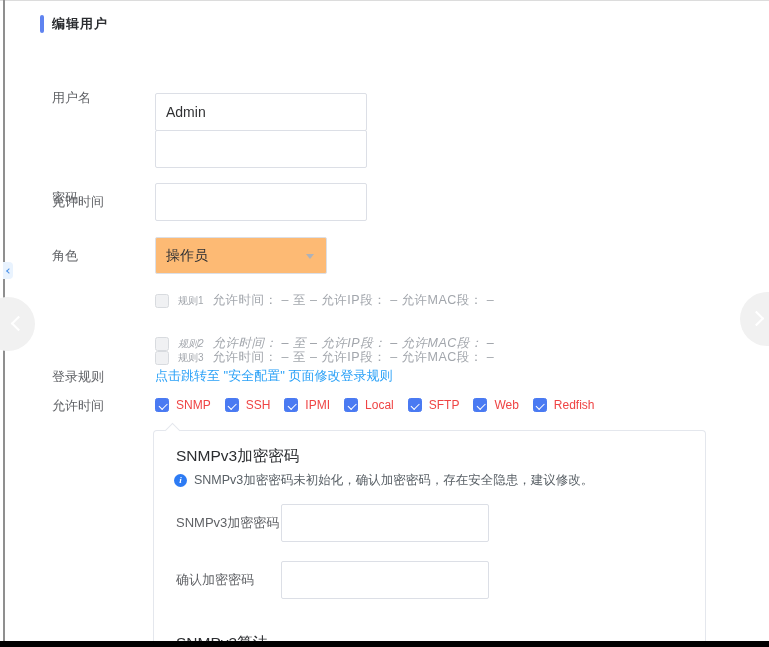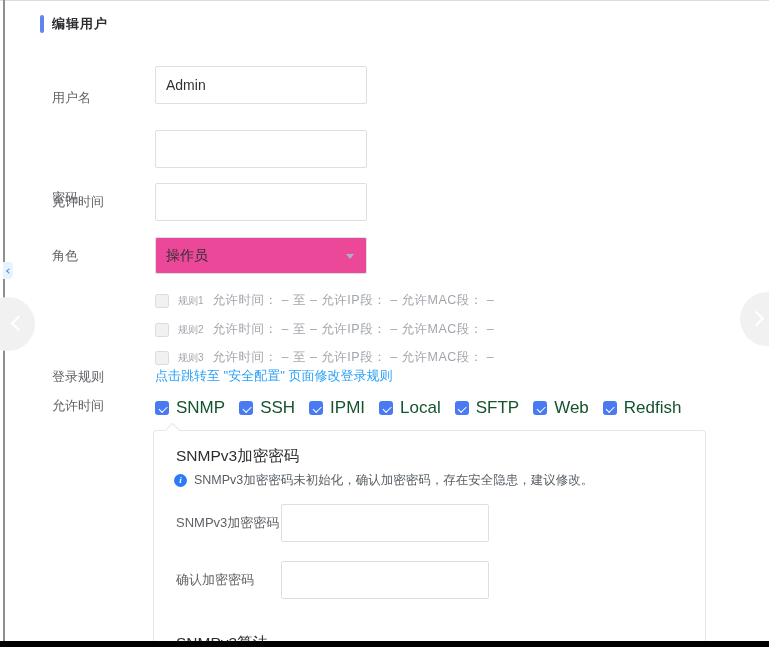--- a/index.html
+++ b/index.html
@@ -30,58 +30,58 @@
   #lbl-rules    { top:321px;margin-top:48px; }
   #lbl-ifaces   { top:398px; }
 
   
   .txt {
     position:absolute; left:155px; width:212px; height:38px;
     border:1px solid #dcdfe6; border-radius:2px; background:#fff;
     font-size:14px; color:#303133; padding:0 10px; outline:none;
     font-family:"Liberation Sans","DejaVu Sans",sans-serif;
   }
-  #in-username { top:66px; }
+  #in-username { top:93px; }
   #in-password { top:130px; }
   #in-confirm  { top:183px; }
 
   
   .select {
-    position:absolute; left:155px; top:237px; width:212px; height:37px;
-    border:1px solid #dcdfe6; border-radius:2px; background:#ec4899;
+    position:absolute; left:155px; top:237px; width:172px; height:37px;
+    border:1px solid #dcdfe6; border-radius:2px; background:#fdba74;
     display:flex; align-items:center; padding:0 10px; cursor:pointer;
   }
   .select-value { font-size:14px; color:#2d2f33; }
   .select-caret {
     position:absolute; right:12px; top:50%; margin-top:-2px;
     width:0; height:0; border-left:4.5px solid transparent;
     border-right:4.5px solid transparent; border-top:5px solid #aeb2b9;
   }
 
   
   .cb { position:relative; width:14px; height:14px; border-radius:2.5px; flex:0 0 14px; }
   .cb.checked { background:#4a7af2; border:1px solid #4a7af2; }
   .cb.checked::after {
     content:""; position:absolute; left:2.5px; top:3.5px; width:7px; height:3.5px;
     border-left:1.7px solid #fff; border-bottom:1.7px solid #fff; transform:rotate(-45deg);
   }
   .cb.unchecked { background:#f0f1f3; border:1px solid #d8dbdf; }
 
   
   .rule-row { position:absolute; left:155px; display:flex; align-items:center; height:15px; }
-  #rule-row-1 { top:293px; } #rule-row-2 { top:322px; } #rule-row-3 { top:350px;text-align:center; }
+  #rule-row-1 { top:293px; } #rule-row-2 { top:336px;font-style:italic; } #rule-row-3 { top:350px;text-align:center; }
   .rule-row .cb { margin-right:9px; }
   .rule-name { font-size:10px; color:#a2a6ac; margin-right:9px; white-space:nowrap; }
   .rule-detail { font-size:12.5px; color:#a2a6ac; white-space:nowrap; letter-spacing:0.5px; }
   .rules-link { position:absolute; left:155px; top:367px; font-size:13px; color:#2aa1f7; cursor:pointer; white-space:nowrap; text-decoration:none; }
 
   
   .iface-row { position:absolute; left:155px; top:398px; display:flex; align-items:center; gap:14px; }
   .iface-item { display:flex; align-items:center; gap:7px; cursor:pointer; }
-  .iface-label { font-size:17px; color:#14532d; white-space:nowrap; }
+  .iface-label { font-size:12px; color:#ef4444; white-space:nowrap; }
 
   
   .panel {
     position:absolute; left:153px; top:430px; width:553px; height:230px;
     border:1px solid #e4e7ed; border-bottom:none; border-radius:4px 4px 0 0; background:#fff;
   }
   .panel-caret {
     position:absolute; left:13px; top:-6.5px; width:11px; height:11px;
     background:#fff; border-left:1px solid #e4e7ed; border-top:1px solid #e4e7ed;
     transform:rotate(45deg);

